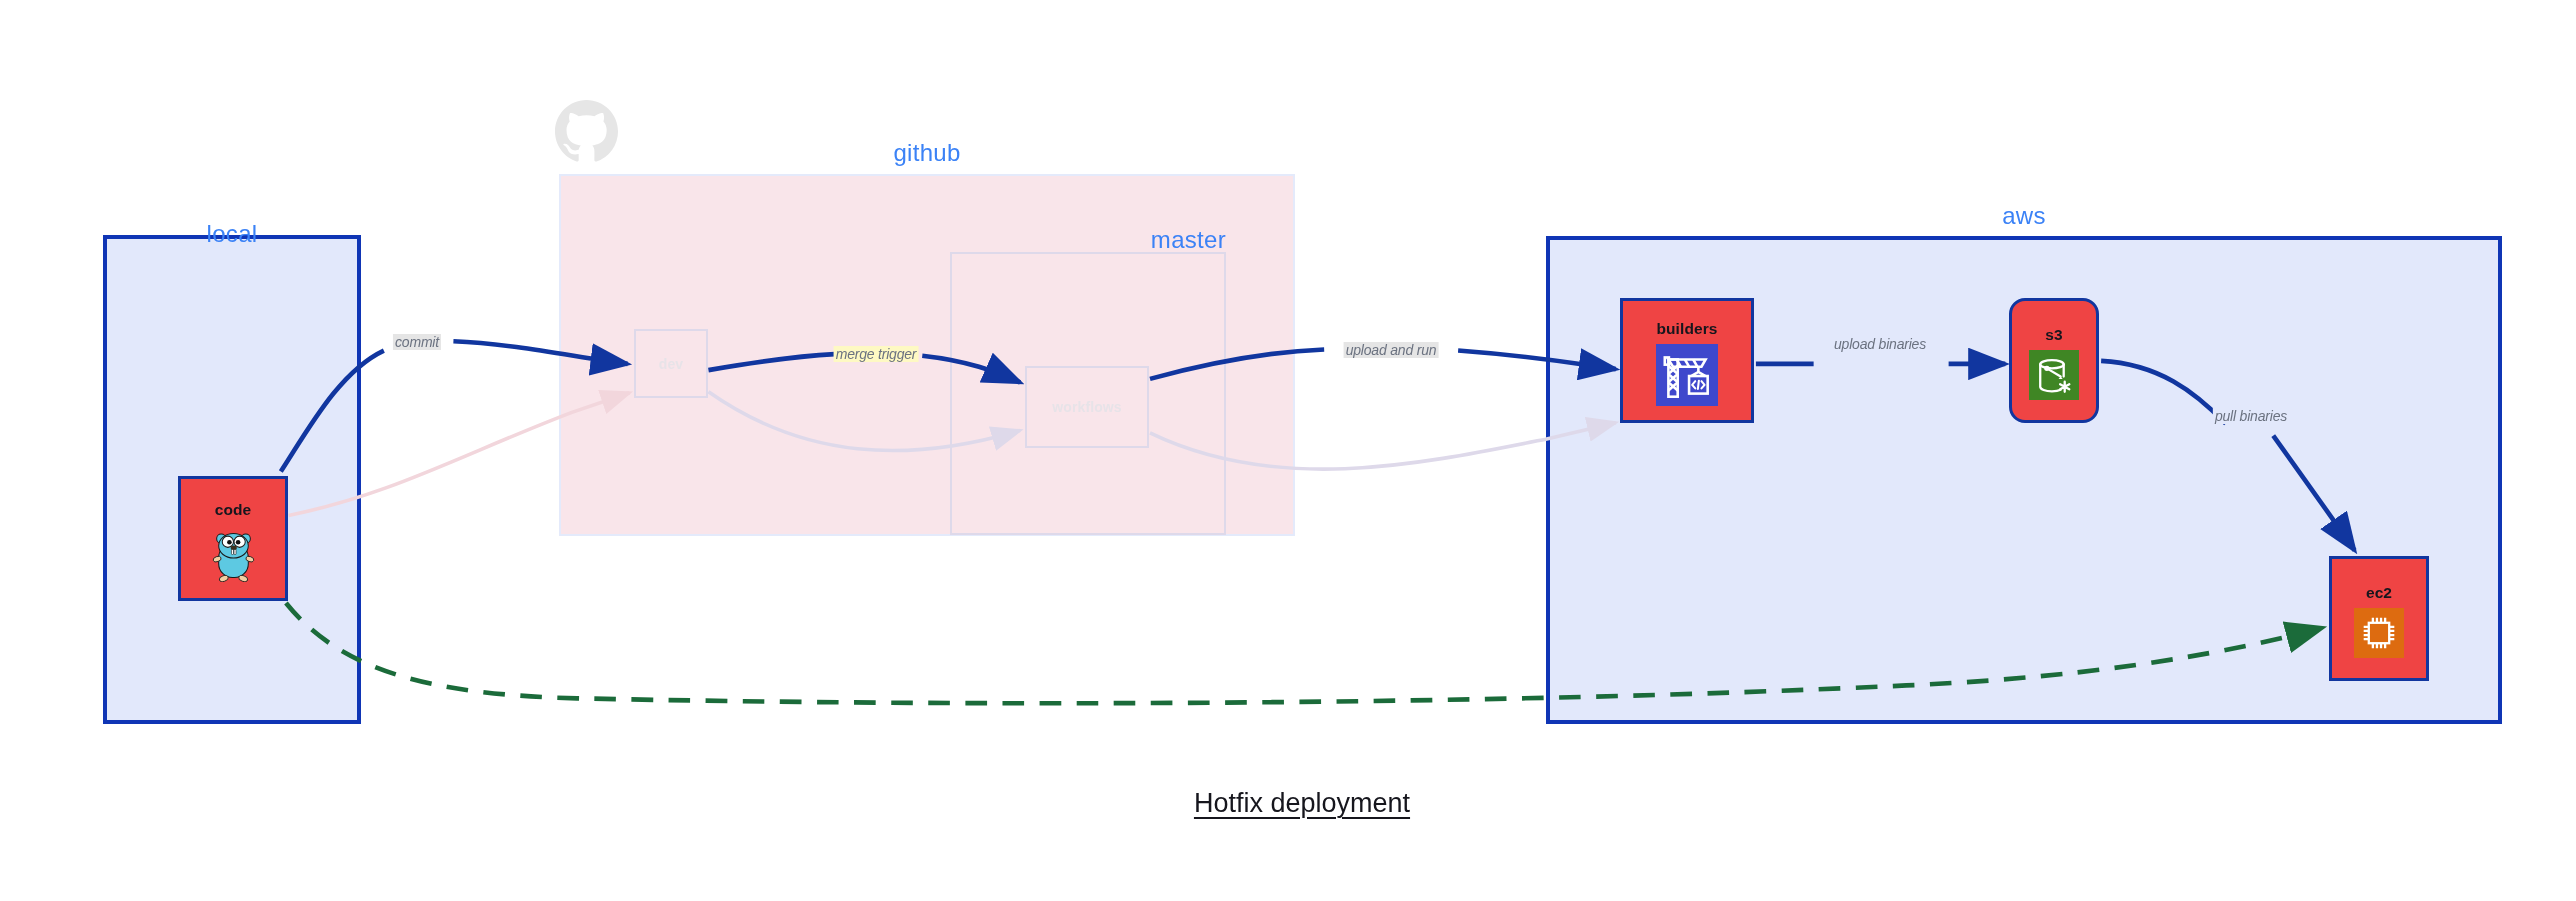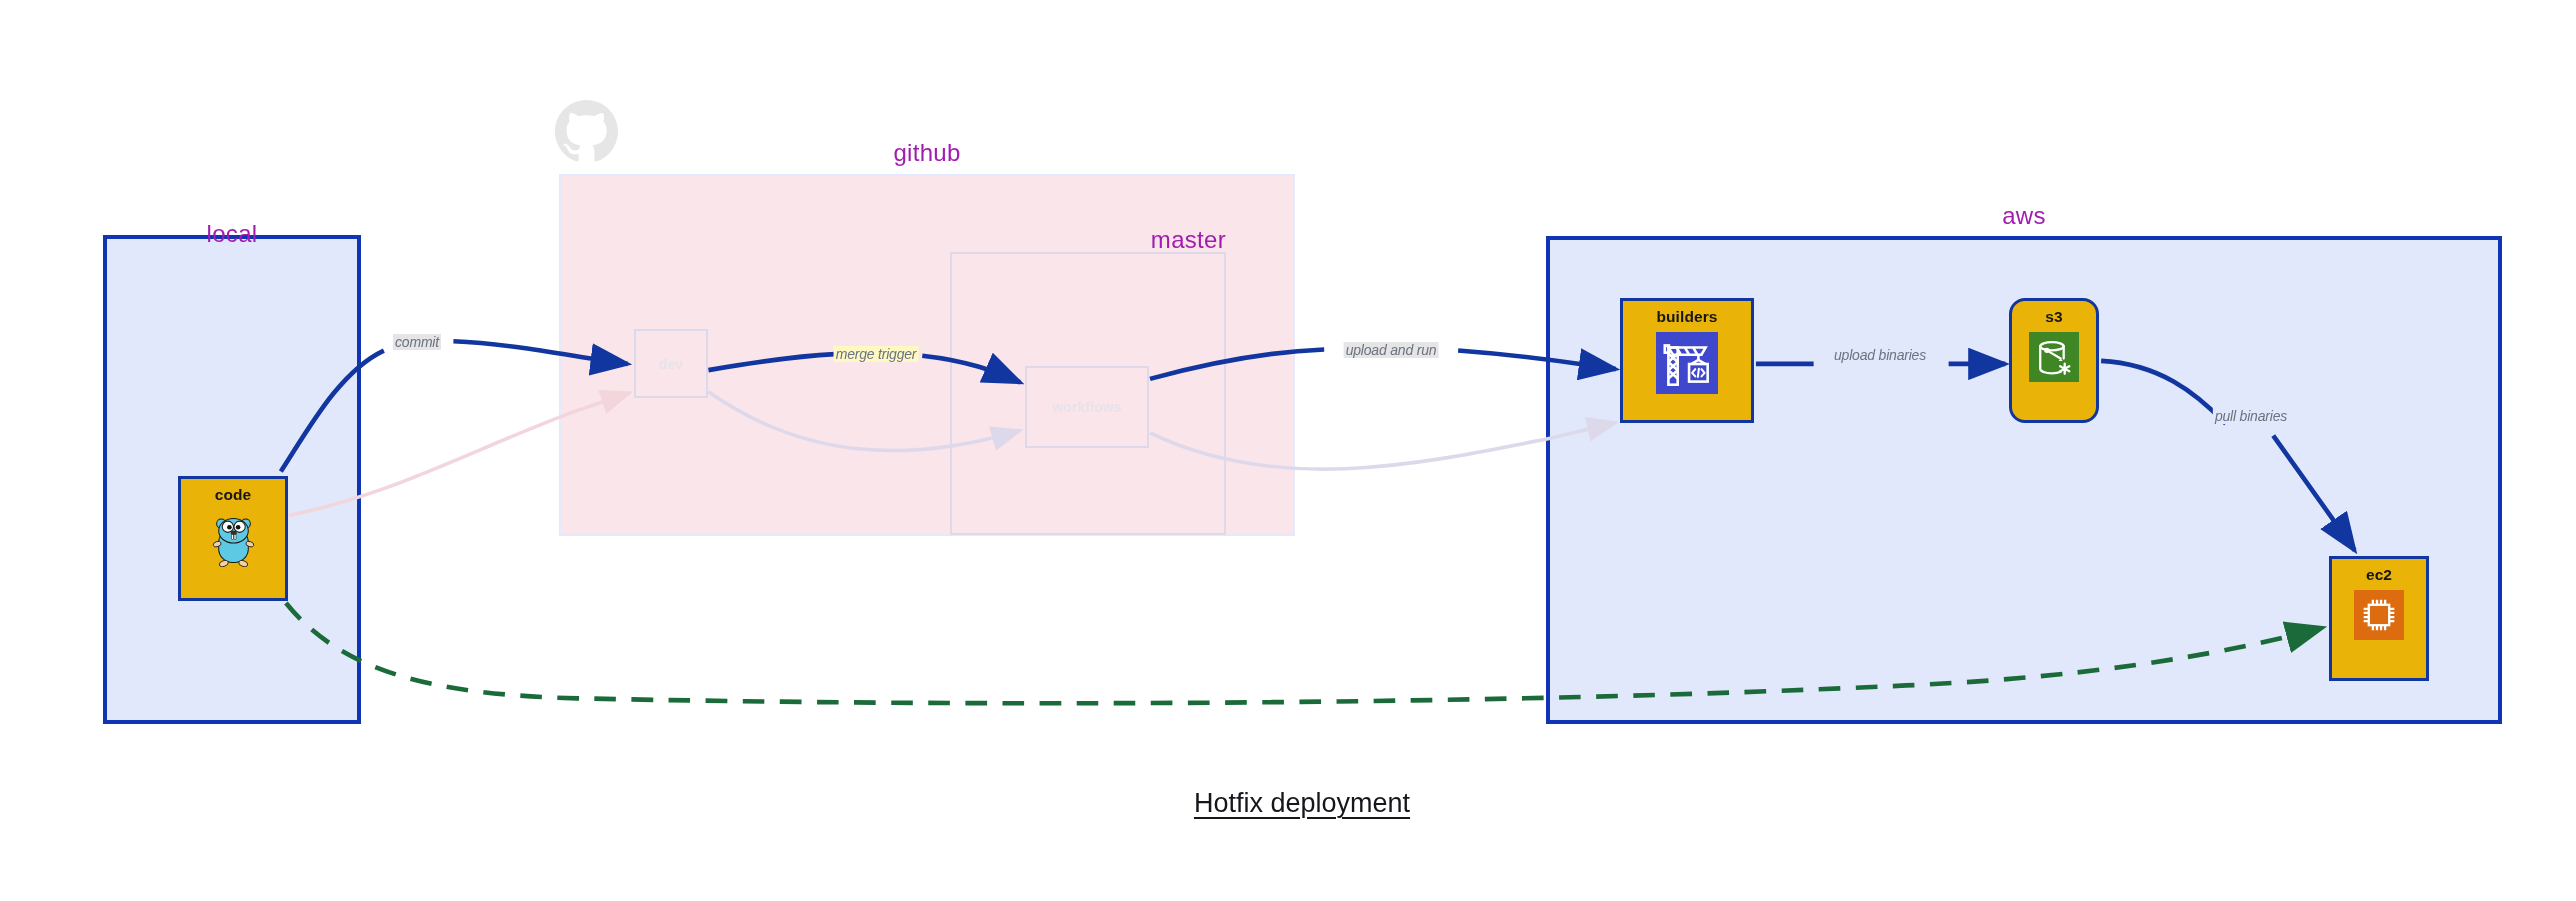--- a/index.html
+++ b/index.html
@@ -30,21 +30,21 @@
     box-sizing: border-box;
   }
   .cluster-label {
     position: absolute;
     left: 0;
     width: 100%;
     text-align: center;
     font-size: 24px;
     font-weight: 400;
     letter-spacing: 0.3px;
-    color: #a21caf;
+    color: #3b82f6;
     white-space: nowrap;
   }
 
   
   .cluster-blue > .cluster-box {
     background: #e2e8fb;
     border: 4.6px solid #0f35b5;
   }
 
   
@@ -56,25 +56,26 @@
   
   .cluster-master > .cluster-box {
     background: transparent;
     border: 2.1px solid #ded9ea;
   }
 
   
   .node {
     position: absolute;
     box-sizing: border-box;
-    background: #eab308;
+    background: #ef4444;
     border: 3.6px solid #11369f;
     display: flex;
     flex-direction: column;
     align-items: center;
+    justify-content: center;
   }
   .node-label {
     font-size: 15.5px;
     font-weight: 700;
     color: #16161d;
     margin-top: 7.2px;
     white-space: nowrap;
     letter-spacing: 0.1px;
   }
   .node-icon {
@@ -207,21 +208,21 @@
 
     <path d="M 4078,700 C 4190,706 4260,760 4320,822" fill="none" stroke="#11369f" stroke-width="9"></path>
     <path d="M 4412,845 C 4480,940 4530,1010 4570,1068" fill="none" stroke="#11369f" stroke-width="9" marker-end="url(#arrow-blue)"></path>
 
     <path d="M 555,1170 C 660,1300 830,1348 1120,1355 C 1900,1372 2900,1368 3700,1330 C 4100,1312 4350,1260 4508,1218" fill="none" stroke="#1b6b3a" stroke-width="9" stroke-dasharray="42 30" marker-end="url(#arrow-green)"></path>
   </svg>
 
   <div class="edge-label" id="edgelabel-commit" style="left: 417px; top: 342px;">commit</div>
   <div class="edge-label on-pink" id="edgelabel-merge-trigger" style="left: 876px; top: 354px;">merge trigger</div>
   <div class="edge-label" id="edgelabel-upload-and-run" style="left: 1391px; top: 350px;">upload and run</div>
-  <div class="edge-label on-blue" id="edgelabel-upload-binaries" style="left: 1880px; top: 355px;">upload binaries</div>
+  <div class="edge-label on-blue" id="edgelabel-upload-binaries" style="left: 1880px; top: 344px;">upload binaries</div>
   <div class="edge-label on-blue" id="edgelabel-pull-binaries" style="left: 2251px; top: 416px;">pull binaries</div>
 
   <div class="node" id="node-code" style="left: 178px; top: 476px; width: 110px; height: 125px;">
     <span class="node-label">code</span>
     <span class="node-icon">
       <svg width="47" height="57" viewBox="0 0 92 110" aria-hidden="true">
 
         <ellipse cx="22" cy="26" rx="9" ry="9" fill="#5dc9e2" stroke="#1a1a1a" stroke-width="2"></ellipse>
         <ellipse cx="70" cy="26" rx="9" ry="9" fill="#5dc9e2" stroke="#1a1a1a" stroke-width="2"></ellipse>
 

